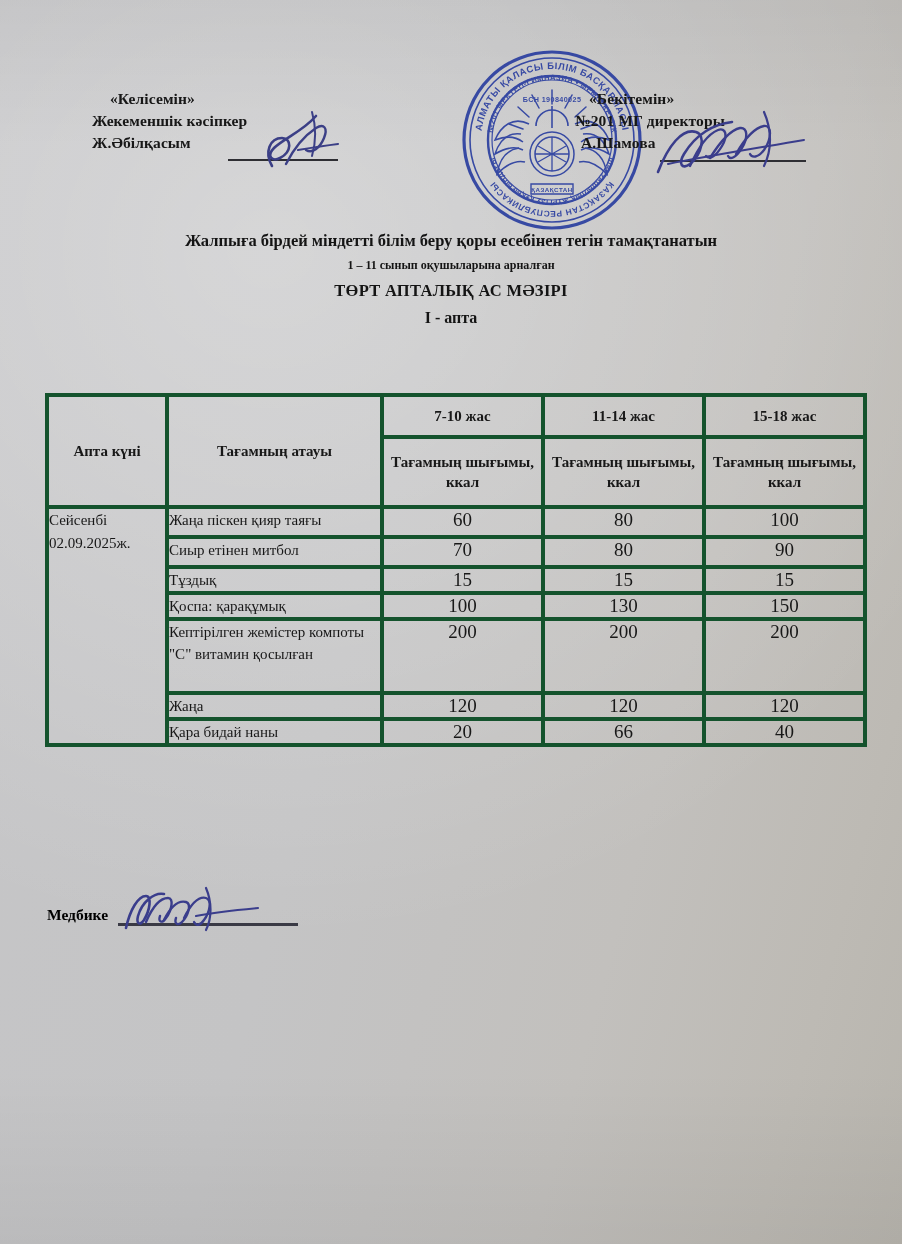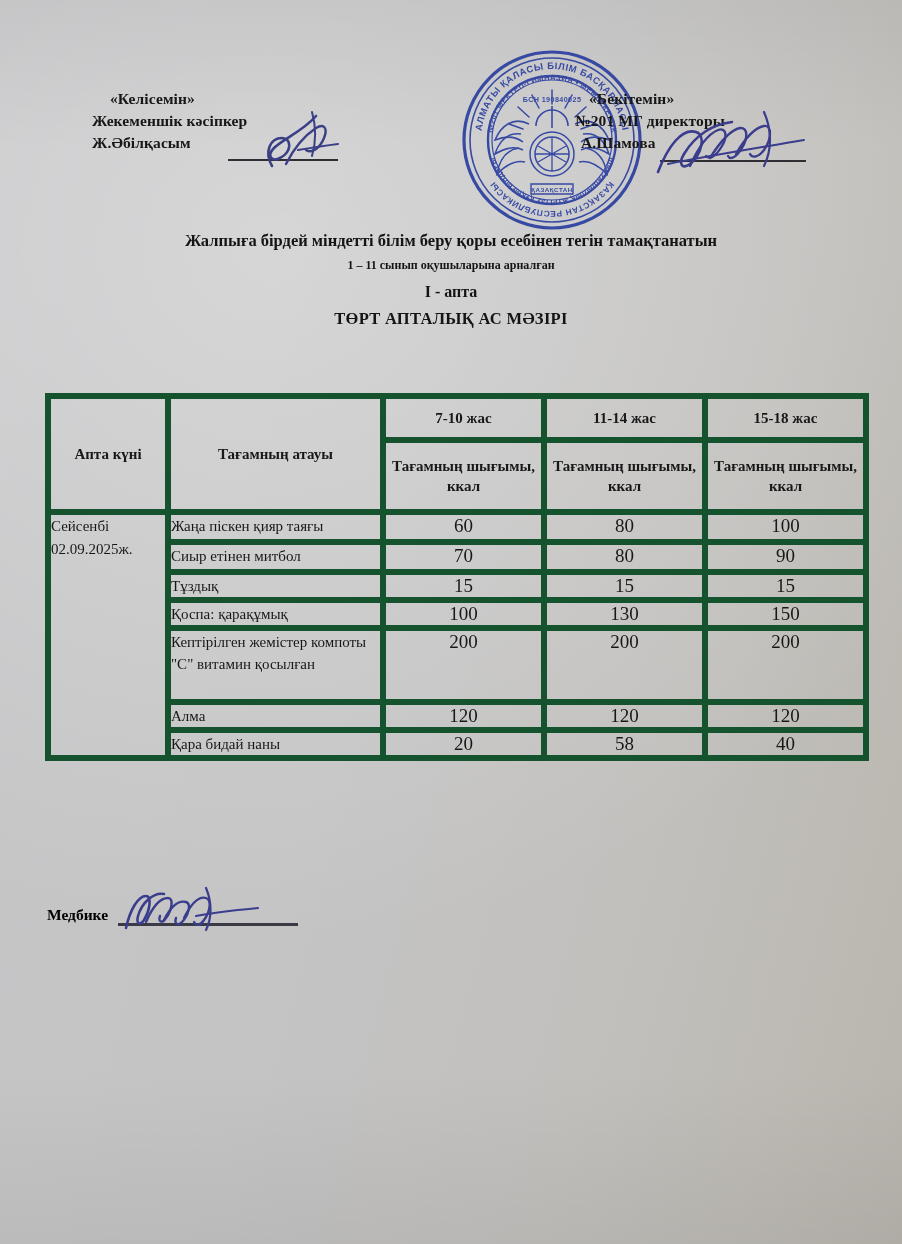--- a/index.html
+++ b/index.html
@@ -95,21 +95,21 @@
     position: absolute;
     left: 45px;
     top: 393px;
     width: 820px;
     border-collapse: collapse;
     table-layout: fixed;
     color: #181818;
     background: transparent;
   }
   #menu-table td, #menu-table th {
-    border: 6px solid #14532d;
+    border: 4px solid #14532d;
     padding: 0;
     background: transparent;
   }
   #menu-table th {
     font-weight: bold;
     font-size: 15px;
     text-align: center;
     line-height: 20px;
   }
   .col-day   { width: 120px; }
@@ -257,22 +257,22 @@
   <path d="M42 60 C50 42 60 28 70 24 C78 21 80 30 74 40 C68 50 62 54 58 50" fill="none" stroke="#3a3d8c" stroke-width="2.4" stroke-linecap="round"></path>
   <path d="M62 52 C72 36 82 24 92 22 C100 21 100 32 94 42 C88 52 82 54 80 50" fill="none" stroke="#3a3d8c" stroke-width="2.4" stroke-linecap="round"></path>
   <path d="M88 48 C96 34 106 22 116 20 C124 19 124 32 116 44 C110 52 104 52 102 48" fill="none" stroke="#3a3d8c" stroke-width="2.3" stroke-linecap="round"></path>
   <path d="M116 6 C124 24 124 44 116 60" fill="none" stroke="#3a3d8c" stroke-width="2.2" stroke-linecap="round"></path>
   <path d="M20 58 C60 50 110 42 156 34" fill="none" stroke="#3a3d8c" stroke-width="2" stroke-linecap="round"></path>
 </svg>
 
 <div id="title-block">
   <div class="tline t1">Жалпыға бірдей міндетті білім беру қоры есебінен тегін тамақтанатын</div>
   <div class="tline t2">1 – 11 сынып оқушыларына арналған</div>
+  <div class="tline t3">ТӨРТ АПТАЛЫҚ АС МӘЗІРІ</div>
   <div class="tline t4">I - апта</div>
-  <div class="tline t3">ТӨРТ АПТАЛЫҚ АС МӘЗІРІ</div>
 </div>
 
 <table id="menu-table">
   <colgroup>
     <col class="col-day">
       <col class="col-dish">
     <col class="col-age">
       <col class="col-age">
       <col class="col-age">
   </colgroup>
@@ -319,29 +319,29 @@
       <td class="val-cell">130</td>
       <td class="val-cell">150</td>
     </tr>
     <tr class="row-tall" style="height:74px">
       <td class="dish-cell">Кептірілген жемістер компоты "С" витамин қосылған</td>
       <td class="val-cell">200</td>
       <td class="val-cell">200</td>
       <td class="val-cell">200</td>
     </tr>
     <tr class="row-std">
-      <td class="dish-cell">Алма</td>
+      <td class="dish-cell">Жаңа</td>
       <td class="val-cell">120</td>
       <td class="val-cell">120</td>
       <td class="val-cell">120</td>
     </tr>
     <tr class="row-std">
       <td class="dish-cell">Қара бидай наны</td>
       <td class="val-cell">20</td>
-      <td class="val-cell">58</td>
+      <td class="val-cell">66</td>
       <td class="val-cell">40</td>
     </tr>
   </tbody>
 </table>
 
 <div id="nurse-label">Медбике</div>
 <div class="sig-line" id="sig-line-nurse"></div>
 <svg class="sig-ink" id="sig-ink-nurse" width="160" height="60" viewBox="0 0 160 60">
   <path d="M14 48 C18 30 26 16 34 16 C40 16 38 30 32 40 C28 46 24 44 26 36 C30 22 42 12 52 14" fill="none" stroke="#3a3d8c" stroke-width="2.6" stroke-linecap="round"></path>
   <path d="M34 42 C40 28 48 18 56 18 C62 18 60 30 54 38 C50 44 46 42 48 36" fill="none" stroke="#3a3d8c" stroke-width="2.4" stroke-linecap="round"></path>

